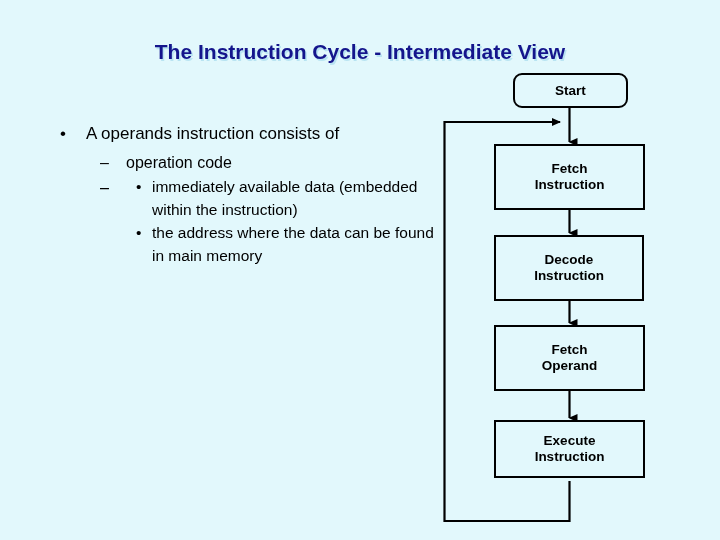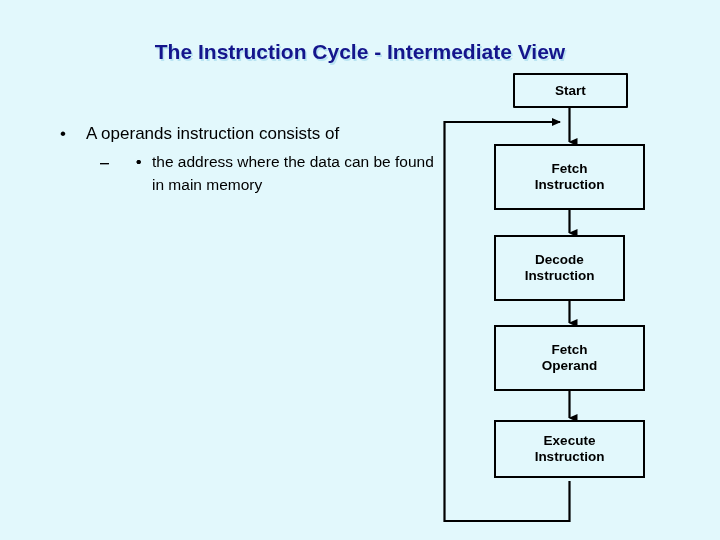--- a/index.html
+++ b/index.html
@@ -98,56 +98,58 @@
     display: flex;
     align-items: center;
     justify-content: center;
     text-align: center;
     font-weight: bold;
     font-size: 13.5px;
     line-height: 16px;
     color: #000000;
   }
   .fc-box.rounded {
-    border-radius: 1px;
+    border-radius: 9px;
     text-align: right;
   }
 
   #box-start      { left: 513px; top: 73px;  width: 115px; height: 35px; }
   #box-fetch-ins  { left: 494px; top: 144px; width: 151px; height: 66px; }
-  #box-decode-ins { left: 494px; top: 235px; width: 131px; height: 66px; }
+  #box-decode-ins { left: 494px; top: 235px; width: 150px; height: 66px; }
   #box-fetch-op   { left: 494px; top: 325px; width: 151px; height: 66px; }
   #box-exec-ins   { left: 494px; top: 420px; width: 151px; height: 58px; }
 </style>
 </head>
 <body>
 
 <div id="slide-title">The Instruction Cycle - Intermediate View</div>
 
 <div id="body-text">
 
   <div class="lvl1">
     <span class="bullet">•</span>
     <span>A operands instruction consists of</span>
   </div>
 
   <div class="lvl2">
     <span class="bullet">–</span>
+    <span>operation code</span>
   </div>
 
   <div class="lvl2">
     <span class="bullet">–</span>
   </div>
 
   <div class="lvl2">
     <span class="bullet">–</span>
   </div>
 
   <div class="lvl3">
     <span class="bullet">•</span>
+    <span>immediately available data (embedded within the instruction)</span>
   </div>
 
   <div class="lvl3">
     <span class="bullet">•</span>
     <span>the address where the data can be found in main memory</span>
   </div>
 
 </div>
 
 <div class="fc-box rounded node" id="box-start">

